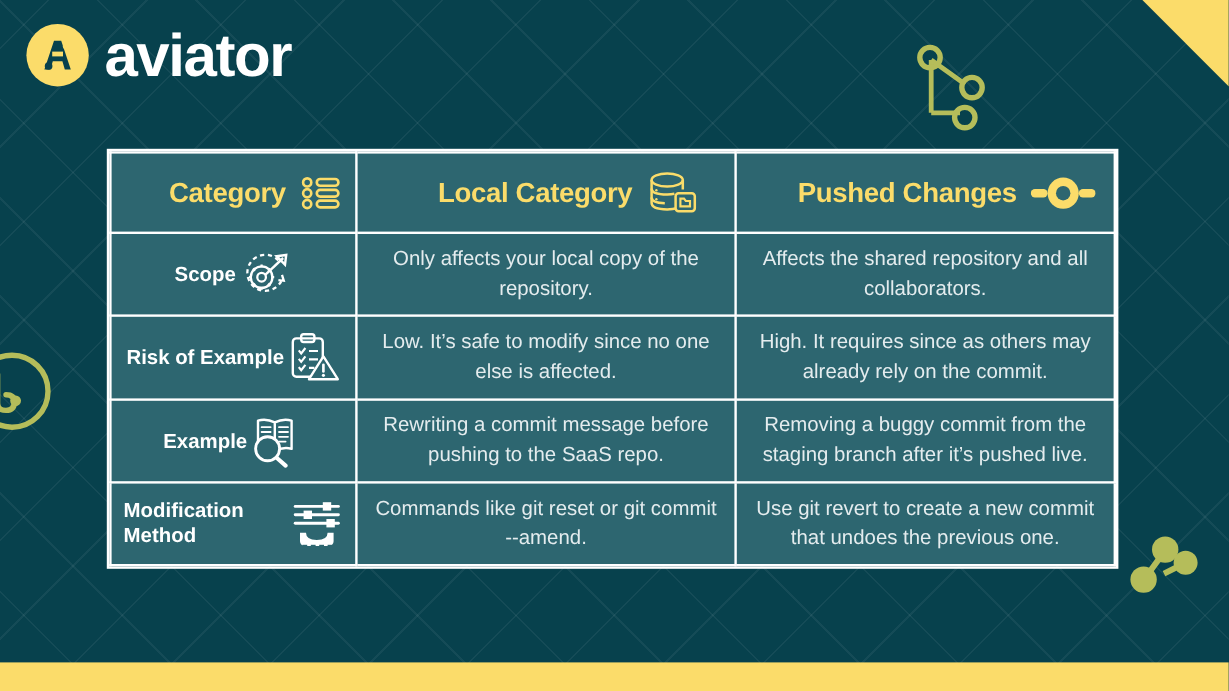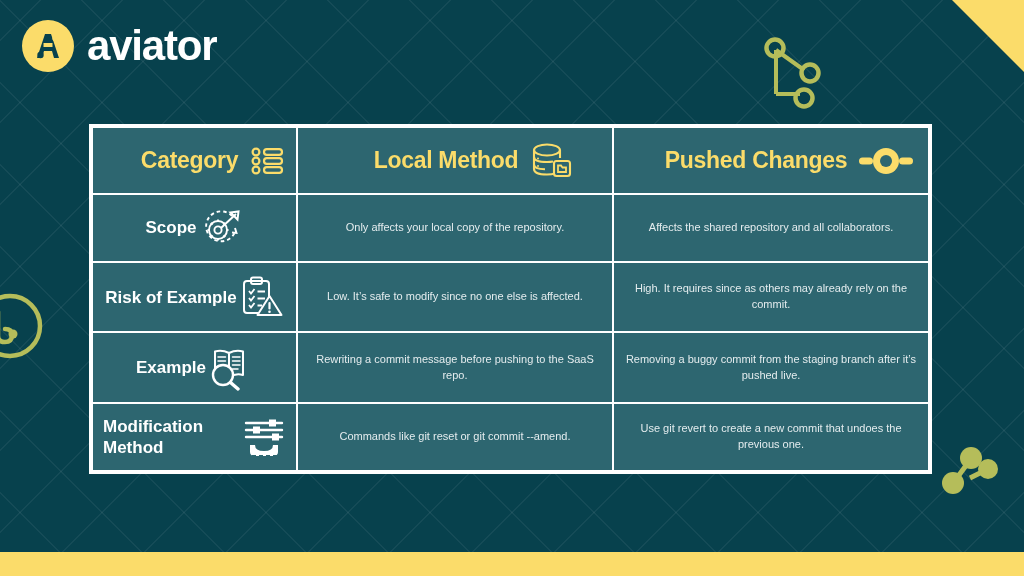--- a/index.html
+++ b/index.html
@@ -35,21 +35,21 @@
   .logo{
     position:absolute; left:22px; top:20px;
     display:flex; align-items:center; gap:13px;
   }
   .logo-mark{
     width:52px; height:52px; border-radius:50%;
     background:#fbdc6a; position:relative;
     display:flex; align-items:center; justify-content:center;
   }
   .logo-word{
-    color:#ffffff; font-size:42px; font-weight:700;
+    color:#ffffff; font-size:50px; font-weight:700;
     letter-spacing:-1.2px; line-height:1;
   }
 
   
   .deco{ position:absolute; pointer-events:none; }
   .deco-topright{ right:192px; top:32px; }
   .deco-right{   right:24px;  top:440px; }
   .deco-left{    left:-28px;  top:288px; }
 
   
@@ -90,21 +90,21 @@
     display:flex; align-items:center; justify-content:center;
     gap:1px;
   }
   .label-text{
     color:#ffffff; font-size:17px; font-weight:700;
     line-height:1.25; text-align:left;
   }
 
   
   .body-text{
-    color:#e4ecee; font-size:11px; font-weight:400;
+    color:#e4ecee; font-size:17px; font-weight:400;
     line-height:1.45;
   }
 
   svg{ display:block; }
 </style>
 </head>
 <body>
 
 <div class="bg-pattern"></div>
 <div class="corner-triangle"></div>
@@ -169,21 +169,21 @@
               <rect x="14" y="3.2" width="18" height="5.6" rx="2.8" fill="none" stroke="#fbdc6a" stroke-width="2.2"></rect>
               <rect x="14" y="12.2" width="18" height="5.6" rx="2.8" fill="none" stroke="#fbdc6a" stroke-width="2.2"></rect>
               <rect x="14" y="21.2" width="18" height="5.6" rx="2.8" fill="none" stroke="#fbdc6a" stroke-width="2.2"></rect>
             </svg>
           </span>
         </div>
       </td>
 
       <td>
         <div class="head-cell">
-          <span class="head-text">Local Method</span>
+          <span class="head-text">Local Category</span>
           <span>
             <svg width="42" height="40" viewBox="0 0 42 40">
               <ellipse cx="17" cy="9" rx="13" ry="5.5" fill="none" stroke="#fbdc6a" stroke-width="2.1"></ellipse>
               <path d="M4 9 L4 28 Q4 33.5 17 33.5 Q22 33.5 25 32.6" fill="none" stroke="#fbdc6a" stroke-width="2.1"></path>
               <path d="M30 9 L30 17" fill="none" stroke="#fbdc6a" stroke-width="2.1"></path>
               <path d="M4 16 Q4 21 17 21 Q20.5 21 23 20.5" fill="none" stroke="#fbdc6a" stroke-width="2.1"></path>
               <path d="M4 23.5 Q4 28 15 28.3" fill="none" stroke="#fbdc6a" stroke-width="2.1"></path>
               <circle cx="8" cy="17.5" r="1" fill="#fbdc6a"></circle>
               <circle cx="8" cy="25" r="1" fill="#fbdc6a"></circle>
               <rect x="24" y="20" width="16" height="15" rx="2.5" fill="#2d6670" stroke="#fbdc6a" stroke-width="2.1"></rect>

